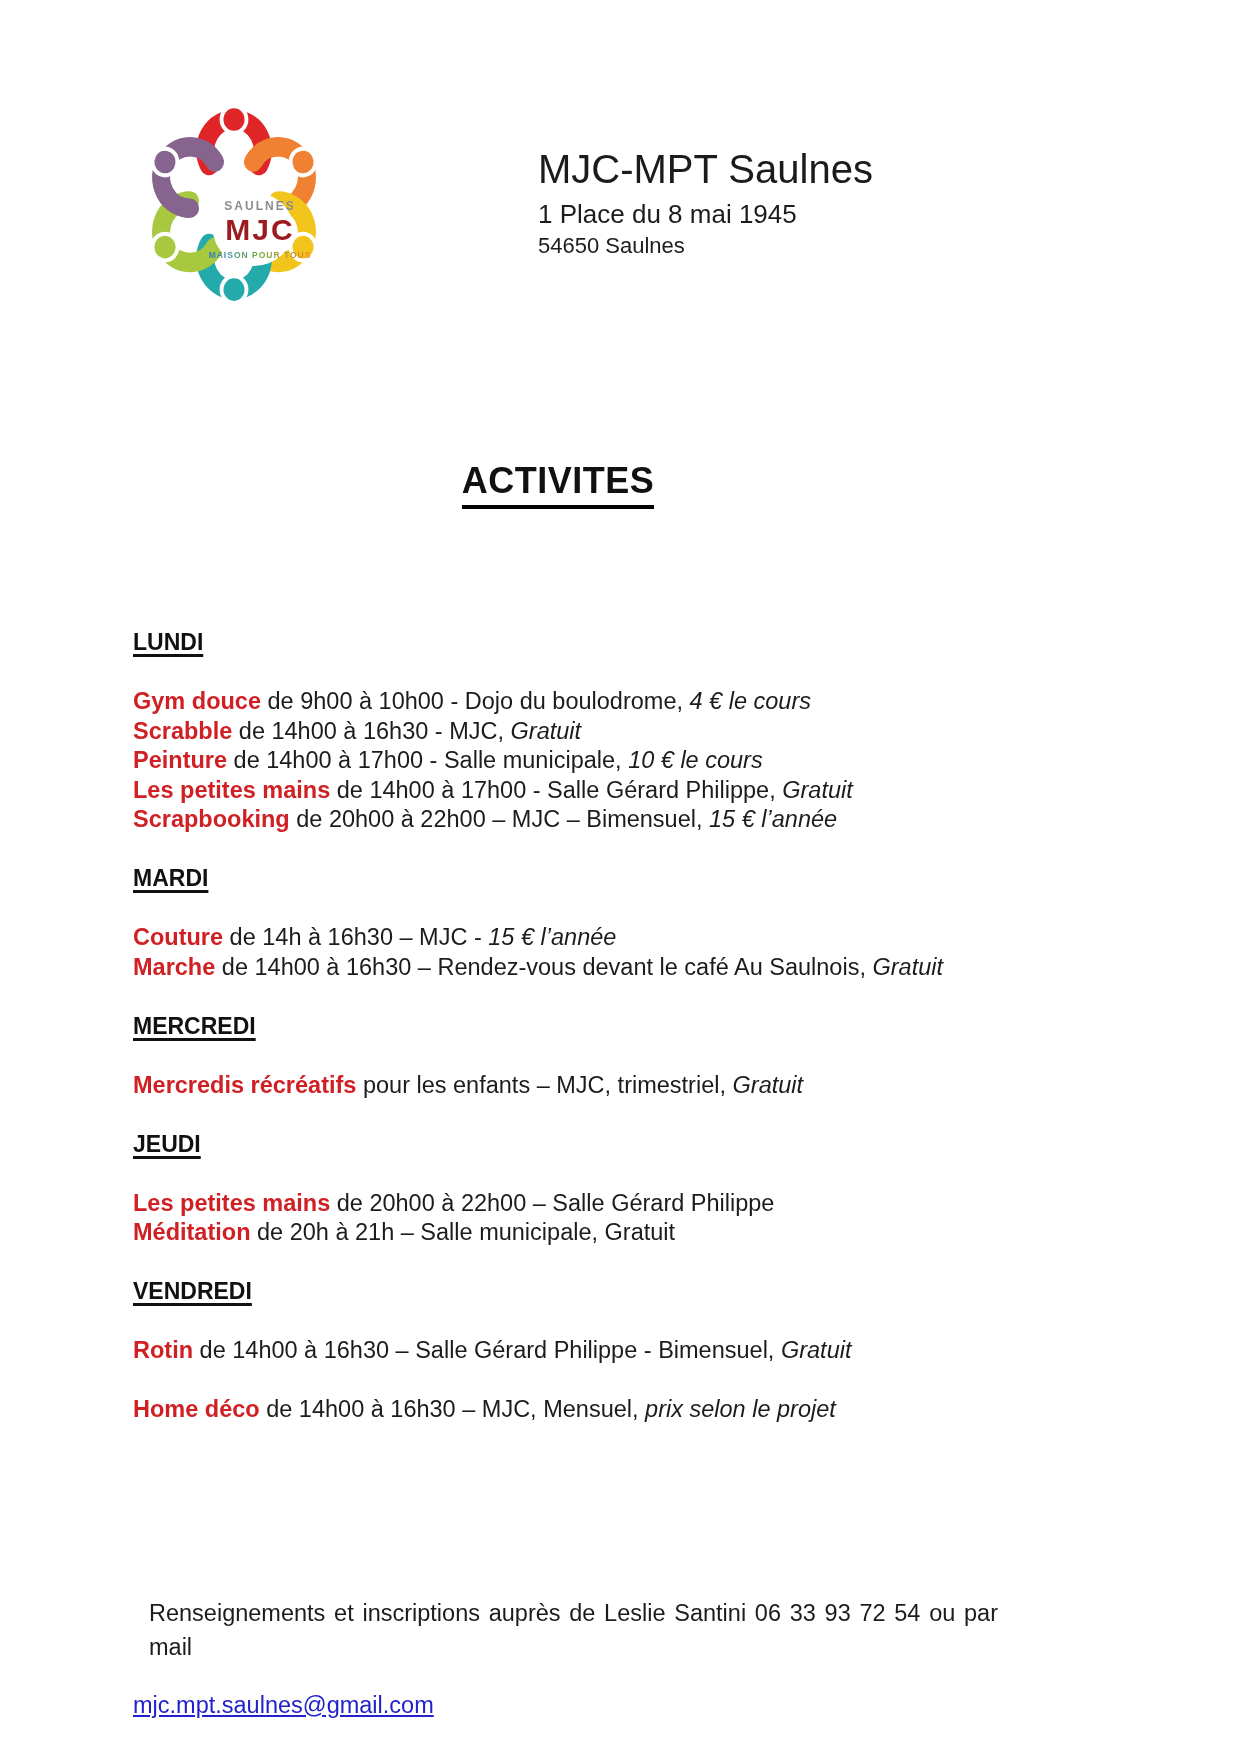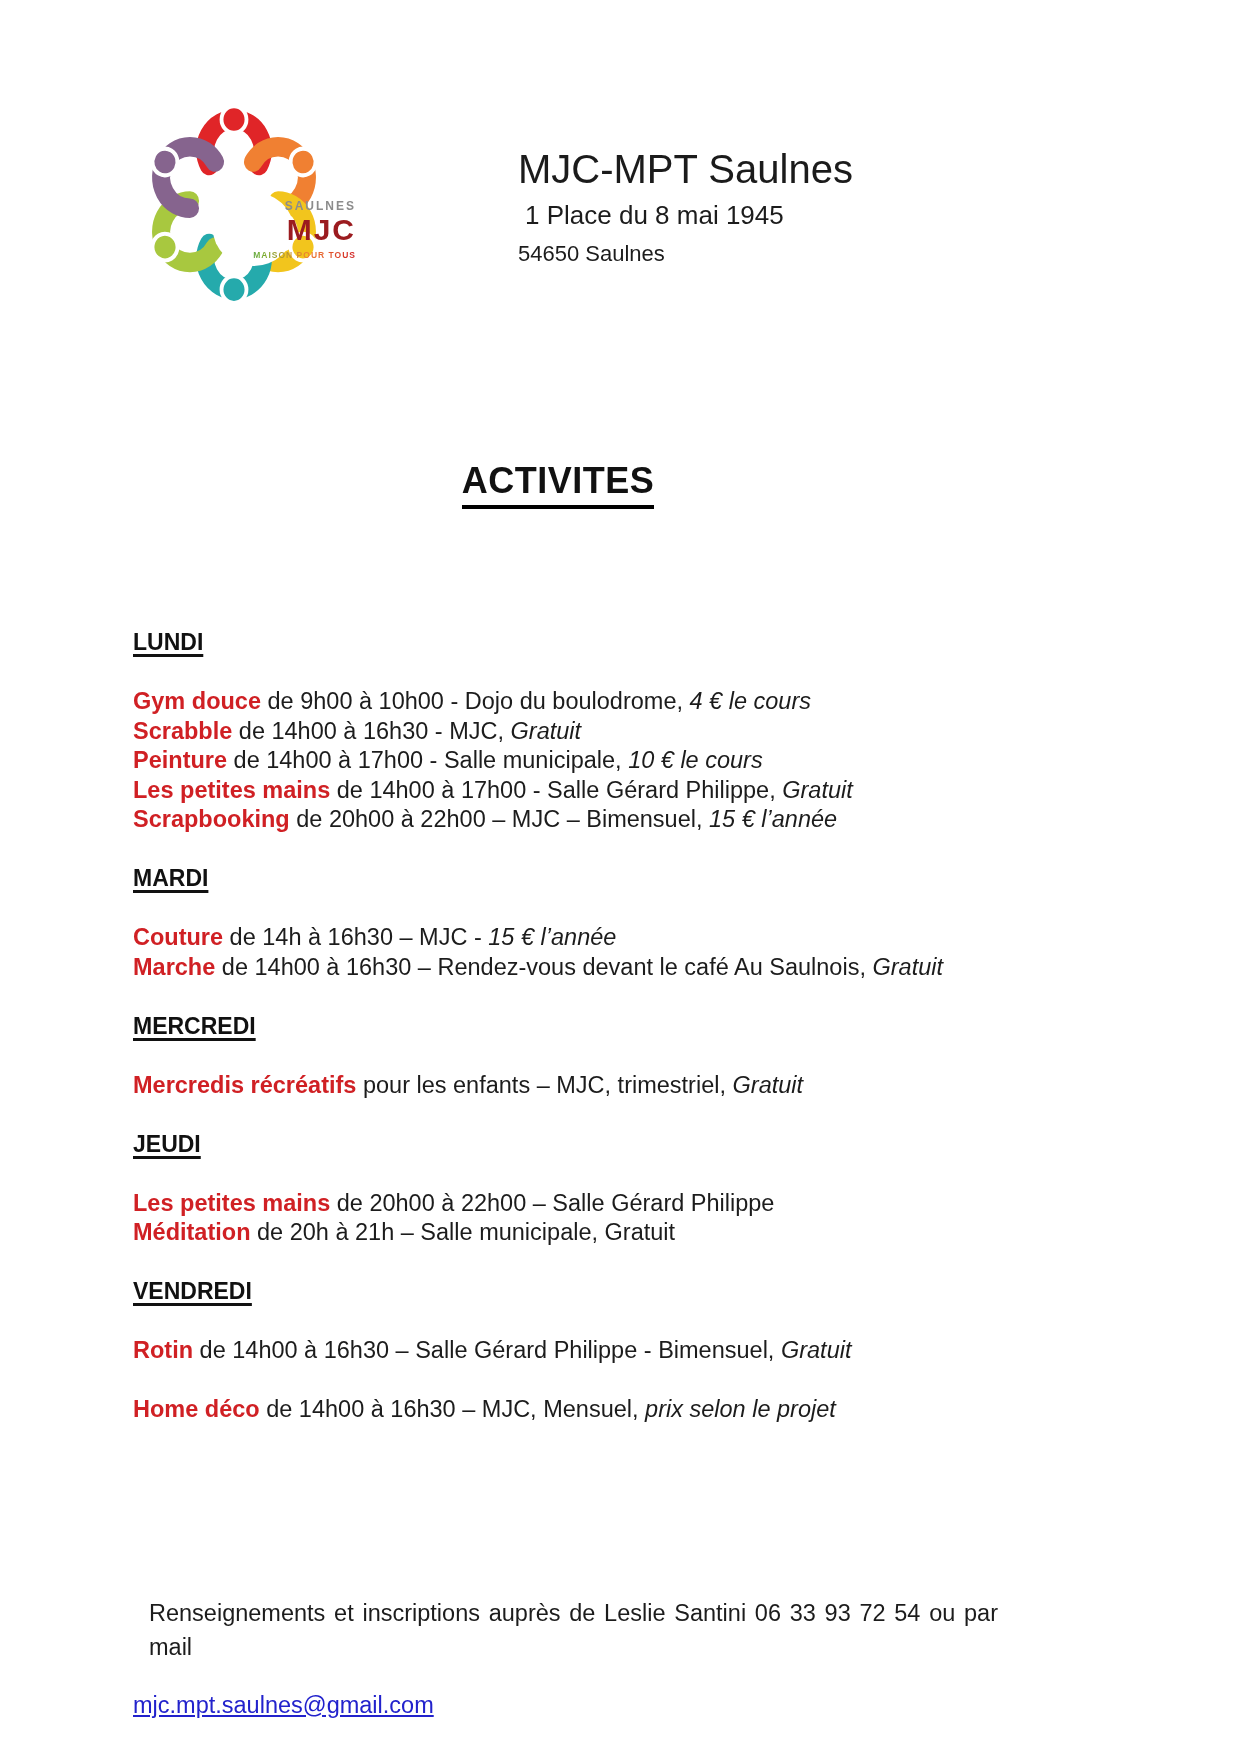--- a/index.html
+++ b/index.html
@@ -10,32 +10,32 @@
     margin:0 auto;
     font-family:"Liberation Sans", sans-serif;
     color:var(--text,#1c1c1c);
     overflow:hidden;
   }
   
   .logo{position:absolute;left:138px;top:100px;width:192px;height:205px;}
   .logo svg{display:block;width:100%;height:100%;}
   .logo-figure path{stroke:var(--c);}
   .logo-figure circle{fill:var(--c);stroke:#fff;stroke-width:4px;}
-  .logo-text{position:absolute;left:26px;top:100px;width:192px;text-align:right;line-height:1;}
+  .logo-text{position:absolute;left:26px;top:100px;width:192px;text-align:center;line-height:1;}
   .logo-town{font-size:12px;font-weight:bold;letter-spacing:2px;color:var(--logo_town,#8c8c8c);}
   .logo-acronym{font-size:30px;font-weight:bold;letter-spacing:2px;color:var(--logo_mjc,#9b1b1f);margin-top:3px;}
   .logo-tagline{
     font-size:8.5px;font-weight:bold;letter-spacing:1px;margin-top:6px;
     background:linear-gradient(90deg,#d02024,#2a7fd0,#6fae2f,#f08032,#d02024);
     -webkit-background-clip:text;background-clip:text;color:transparent;
   }
   
-  .header-text{position:absolute;left:518px;top:146px;}
+  .header-text{position:absolute;left:538px;top:146px;}
   .org-title{font-size:40px;font-weight:normal;line-height:46px;margin:0 0 6px 0;color:#1b1b1b;}
-  .addr1{font-size:26px;line-height:33px;margin:7px;}
+  .addr1{font-size:26px;line-height:33px;margin:0;}
   .addr2{font-size:22px;line-height:30px;margin:0;}
   
   .main-title-wrap{position:absolute;left:133px;top:450px;width:850px;text-align:center;margin-top:10px;}
   .main-title{
     display:inline-block;font-size:36px;font-weight:bold;letter-spacing:0.5px;
     border-bottom:4px solid #000;padding-bottom:3px;color:#111;
   }
   
   .schedule{position:absolute;left:133px;top:628px;width:960px;}
   .day{margin:0 0 29.5px 0;}

